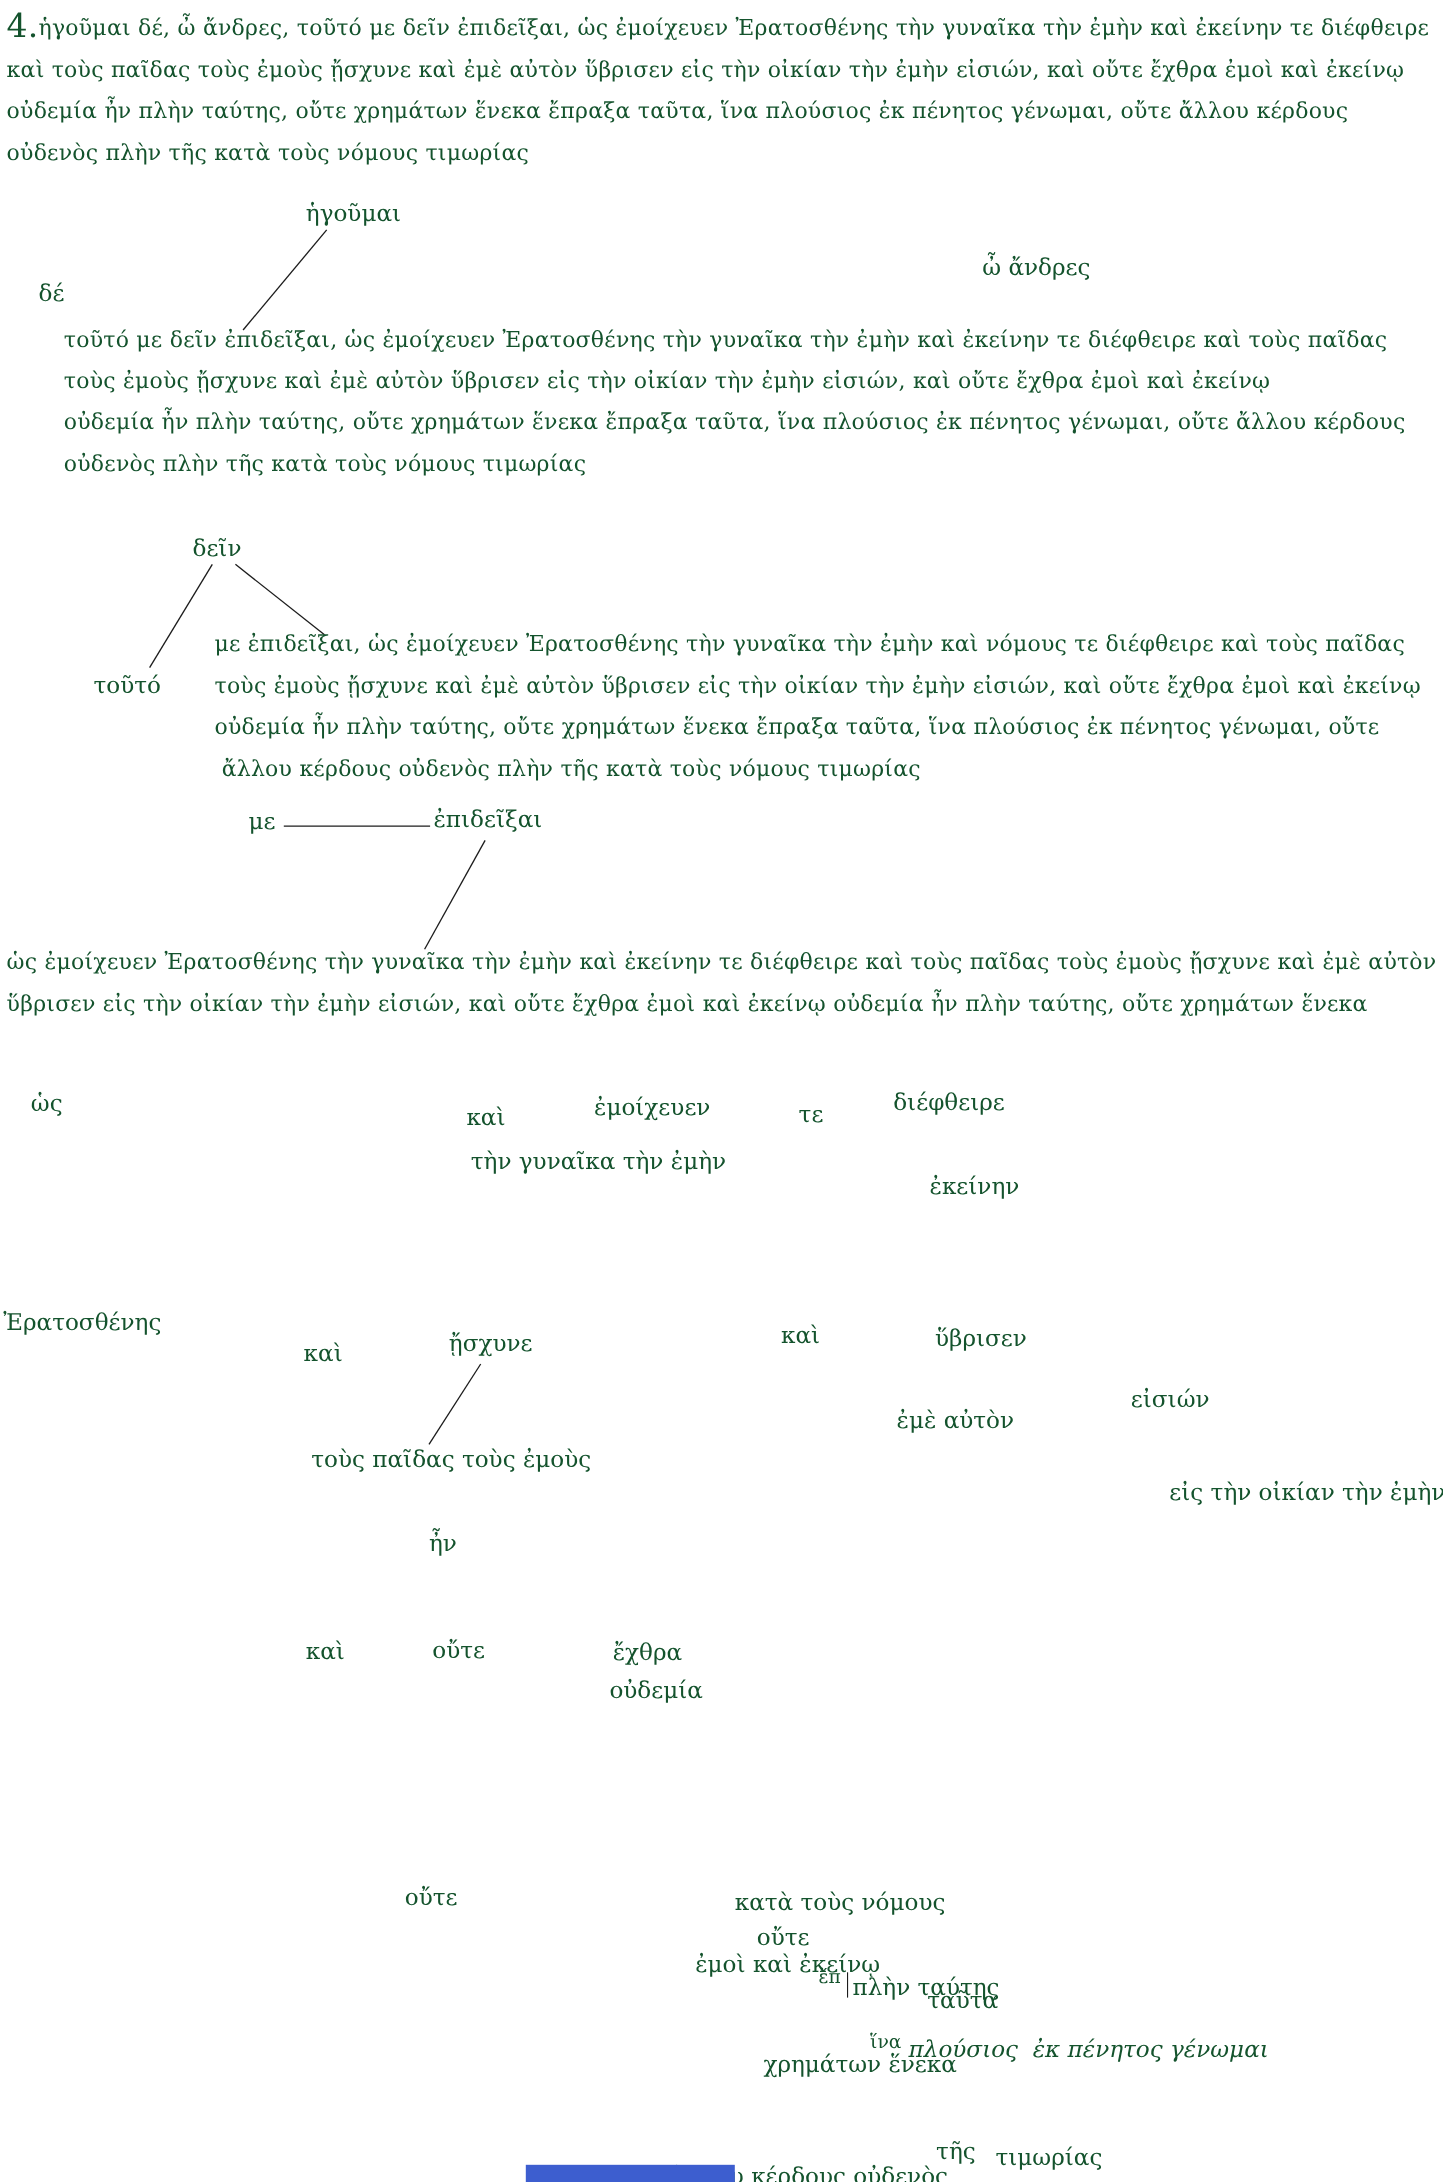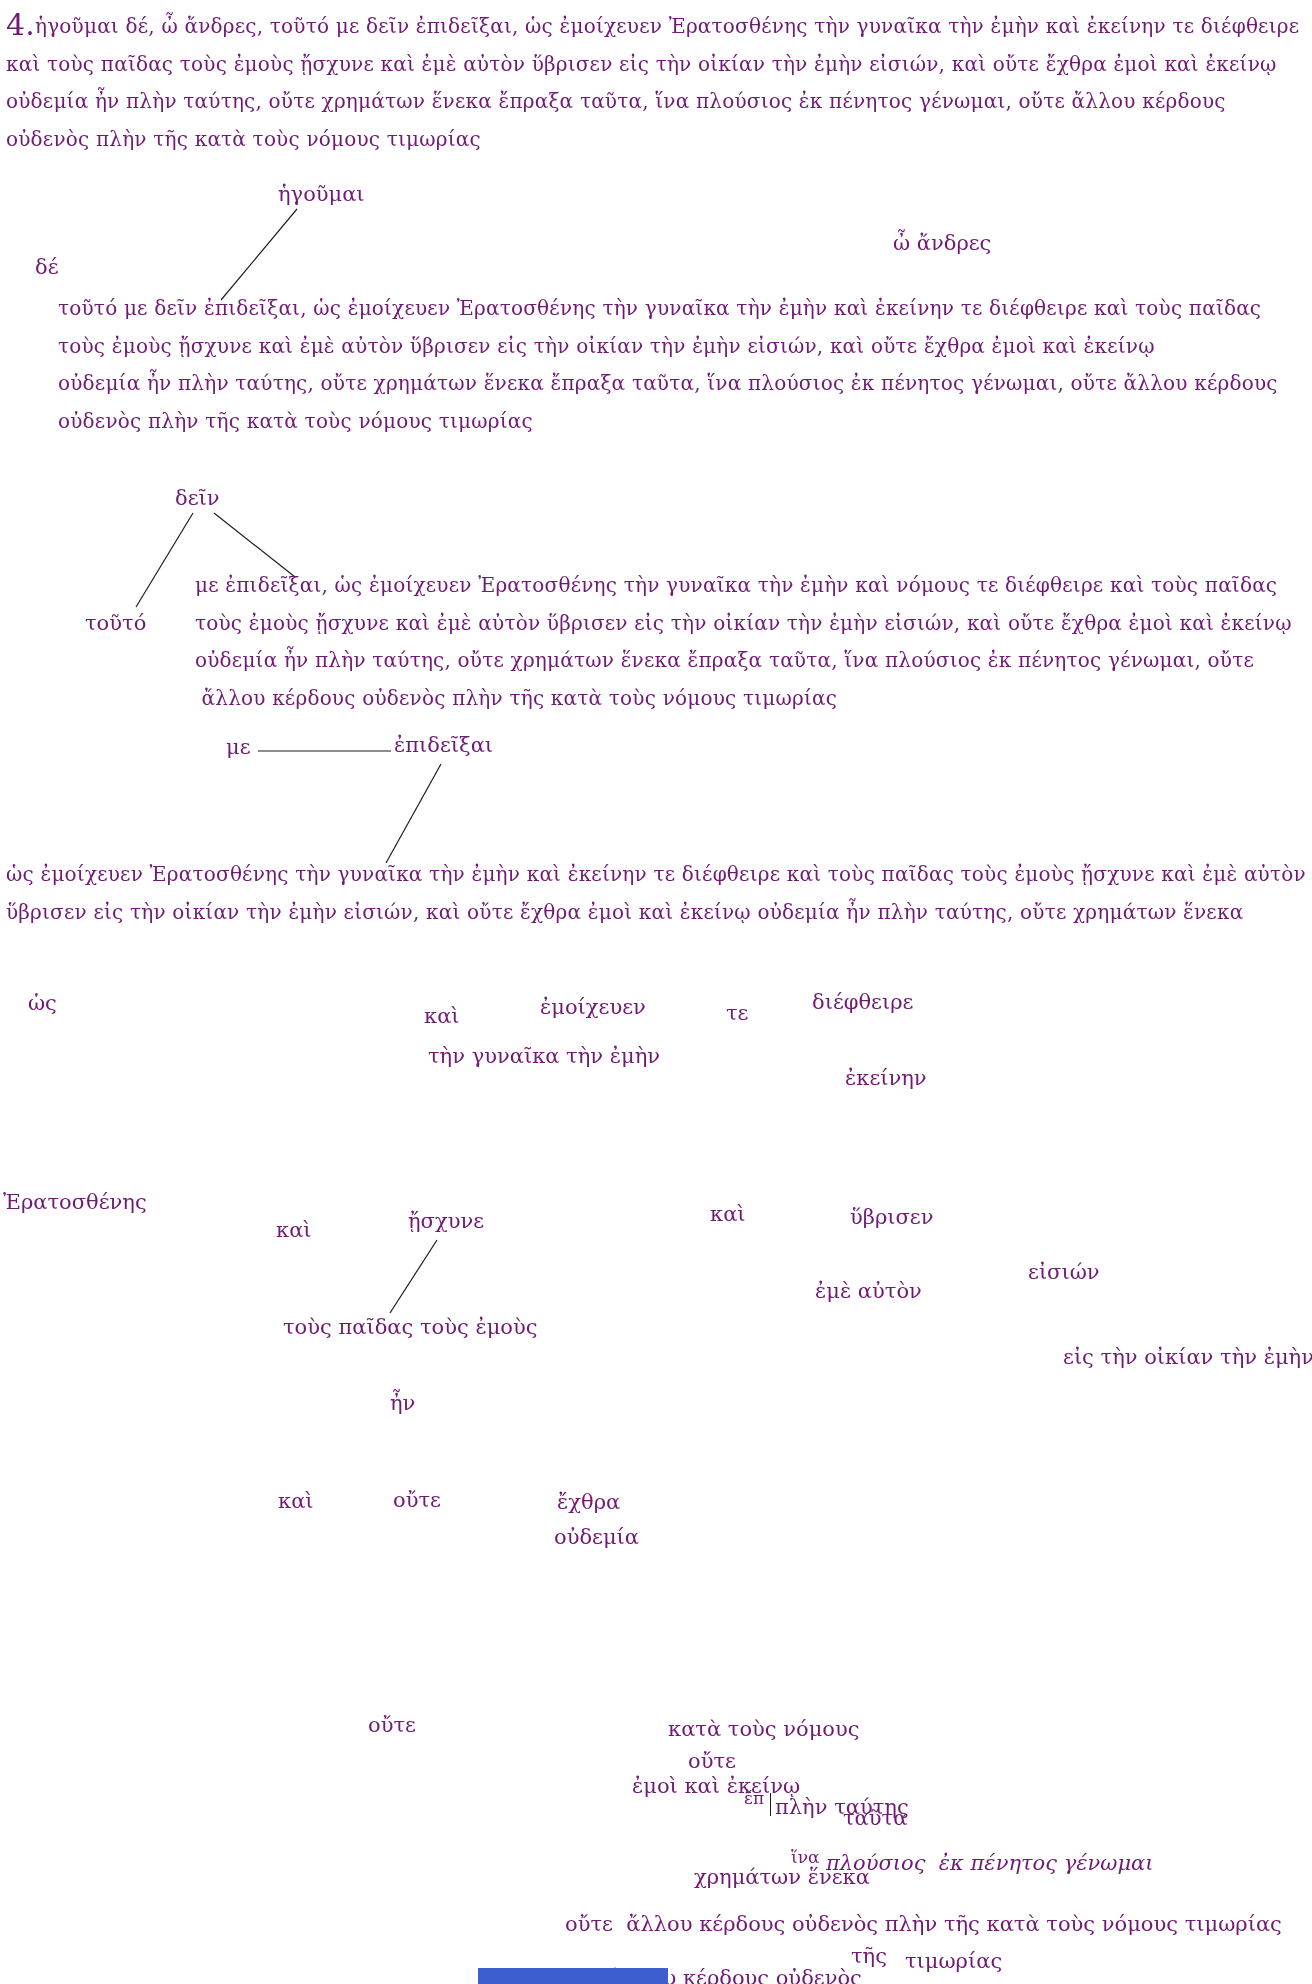--- a/index.html
+++ b/index.html
@@ -2,21 +2,21 @@
 <html><head>
 <meta charset="utf-8">
 <style>
   html,body{margin:0;padding:0;background:#ffffff;}
   .canvas{
     position:relative;
     width:1312px;
     height:1984px;
     background:#ffffff;
     font-family:"DejaVu Serif","Liberation Serif",serif;
-    color:#701a75;
+    color:#14532d;
     overflow:hidden;
   }
   .edges{
     position:absolute;left:0;top:0;width:1312px;height:1984px;
     pointer-events:none;
   }
   .edges line{stroke:#1c1c1c;stroke-width:1.2;}
   .para{position:absolute;}
   .pline{
     white-space:pre;
@@ -132,21 +132,20 @@
 
   <div class="node small" style="left:744px;top:1789px;">ἔπ</div>
   <div class="vbar" style="left:770px;top:1793px;"></div>
   <div class="node" style="left:843px;top:1806px;">ταῦτα</div>
   <div class="node" style="left:775px;top:1795px;">πλὴν ταύτης</div>
 
   <div class="node small" style="left:791px;top:1848px;">ἵνα</div>
   <div class="node" style="left:826px;top:1851px;font-style:italic;">πλούσιος  ἐκ πένητος γένωμαι</div>
   <div class="node" style="left:694px;top:1865px;">χρημάτων ἕνεκα</div>
 
-  <div class="node" style="left:565px;top:1912px;">οὔτε  ἄλλου κέρδους οὐδενὸς πλὴν τῆς κατὰ τοὺς νόμους τιμωρίας</div>
 
   <div class="node" style="left:610px;top:1950px;margin-top:16px;">ἄλλου κέρδους οὐδενὸς</div>
   <div class="node" style="left:851px;top:1944px;">τῆς</div>
   <div class="node" style="left:905px;top:1949px;">τιμωρίας</div>
 
   <div class="selbar"></div>
 
 </div>
 
 </body></html>

